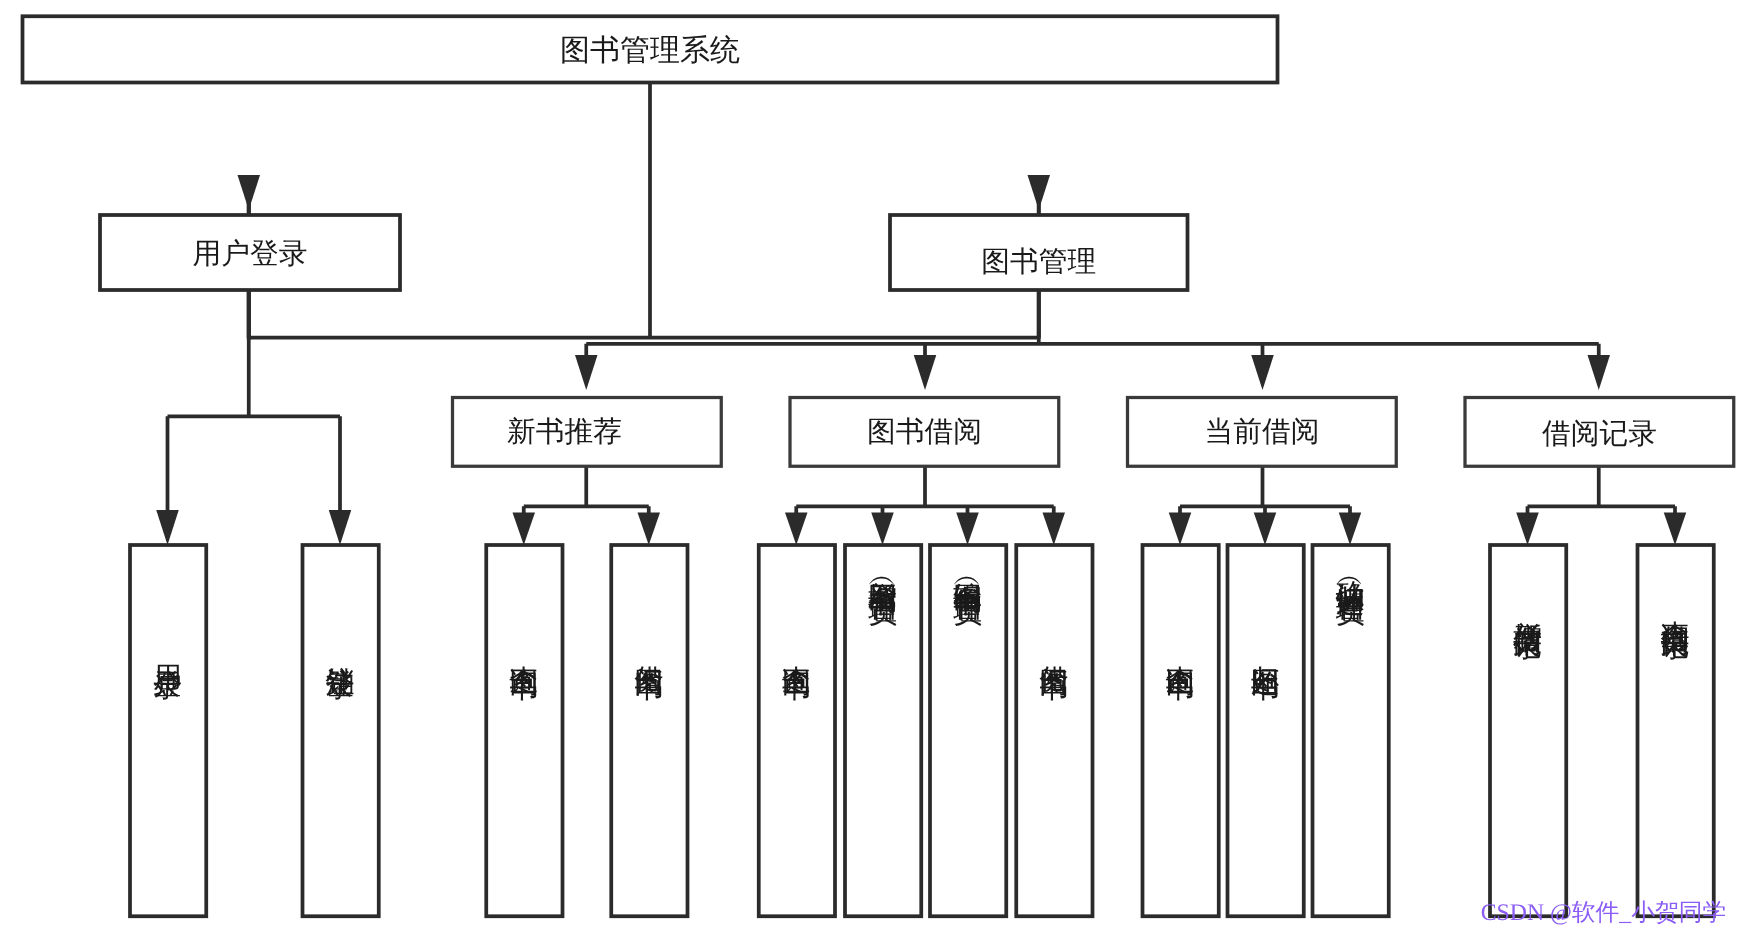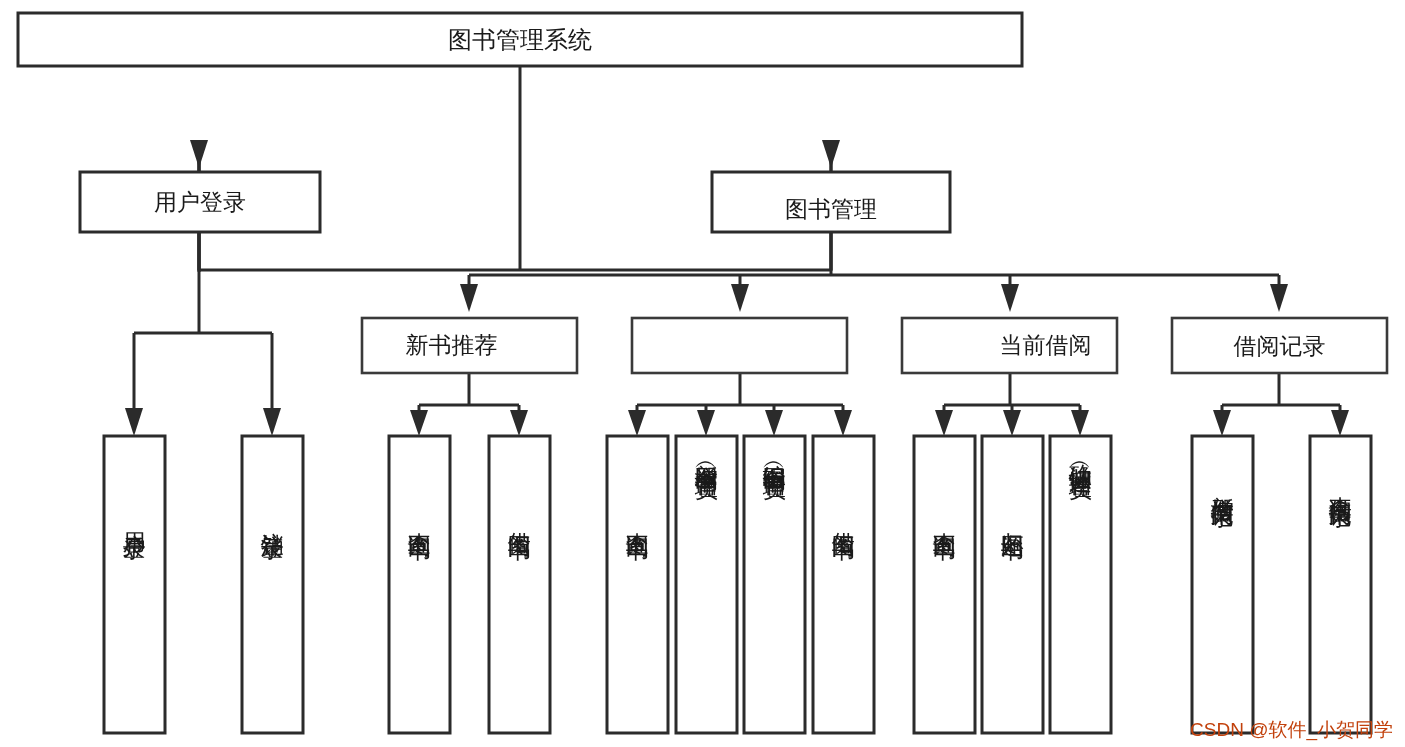--- a/index.html
+++ b/index.html
@@ -71,25 +71,25 @@
     font-family: "Liberation Sans", "DejaVu Sans", sans-serif;
     font-size: 23px;
     color: #1a1a1a;
     white-space: nowrap;
   }
   .title-text {
     font-size: 24px;
   }
   .watermark {
     position: absolute;
-    right: 12px;
+    right: 24px;
     bottom: 4px;
-    font-family: Liberation Sans, sans-serif;
+    font-family: Liberation Serif, serif;
     font-size: 19px;
-    color: #c2410c;
+    color: #8b5cf6;
     white-space: nowrap;
     pointer-events: none;
   }
 </style>
 </head>
 <body>
 
 <div id="diagram-root">
 
   <svg class="diagram" viewBox="0 0 1405 747" xmlns="http://www.w3.org/2000/svg">
@@ -217,21 +217,24 @@
   <div class="hlabel-wrap" style="left:80px; top:172px; width:240px; height:60px;">
     <span class="hlabel-text">用户登录</span>
   </div>
   <div class="hlabel-wrap" style="left:712px; top:172px; width:238px; height:74px;">
     <span class="hlabel-text">图书管理</span>
   </div>
 
   <div class="hlabel-wrap" style="left:362px; top:318px; width:179px; height:55px;">
     <span class="hlabel-text">新书推荐</span>
   </div>
-  <div class="hlabel-wrap" style="left:902px; top:318px; width:215px; height:55px;padding-left:36px;">
+  <div class="hlabel-wrap" style="left:632px; top:318px; width:215px; height:55px;">
+    <span class="hlabel-text">图书借阅</span>
+  </div>
+  <div class="hlabel-wrap" style="left:902px; top:318px; width:215px; height:55px;">
     <span class="hlabel-text">当前借阅</span>
   </div>
   <div class="hlabel-wrap" style="left:1172px; top:318px; width:215px; height:57px;">
     <span class="hlabel-text">借阅记录</span>
   </div>
 
   <div class="vlabel-wrap" style="left:104px; top:436px; width:61px; height:297px; padding-top:78px;">
     <span class="vlabel-text">用户登录</span>
   </div>
   <div class="vlabel-wrap" style="left:242px; top:436px; width:61px; height:297px; padding-top:78px;">

